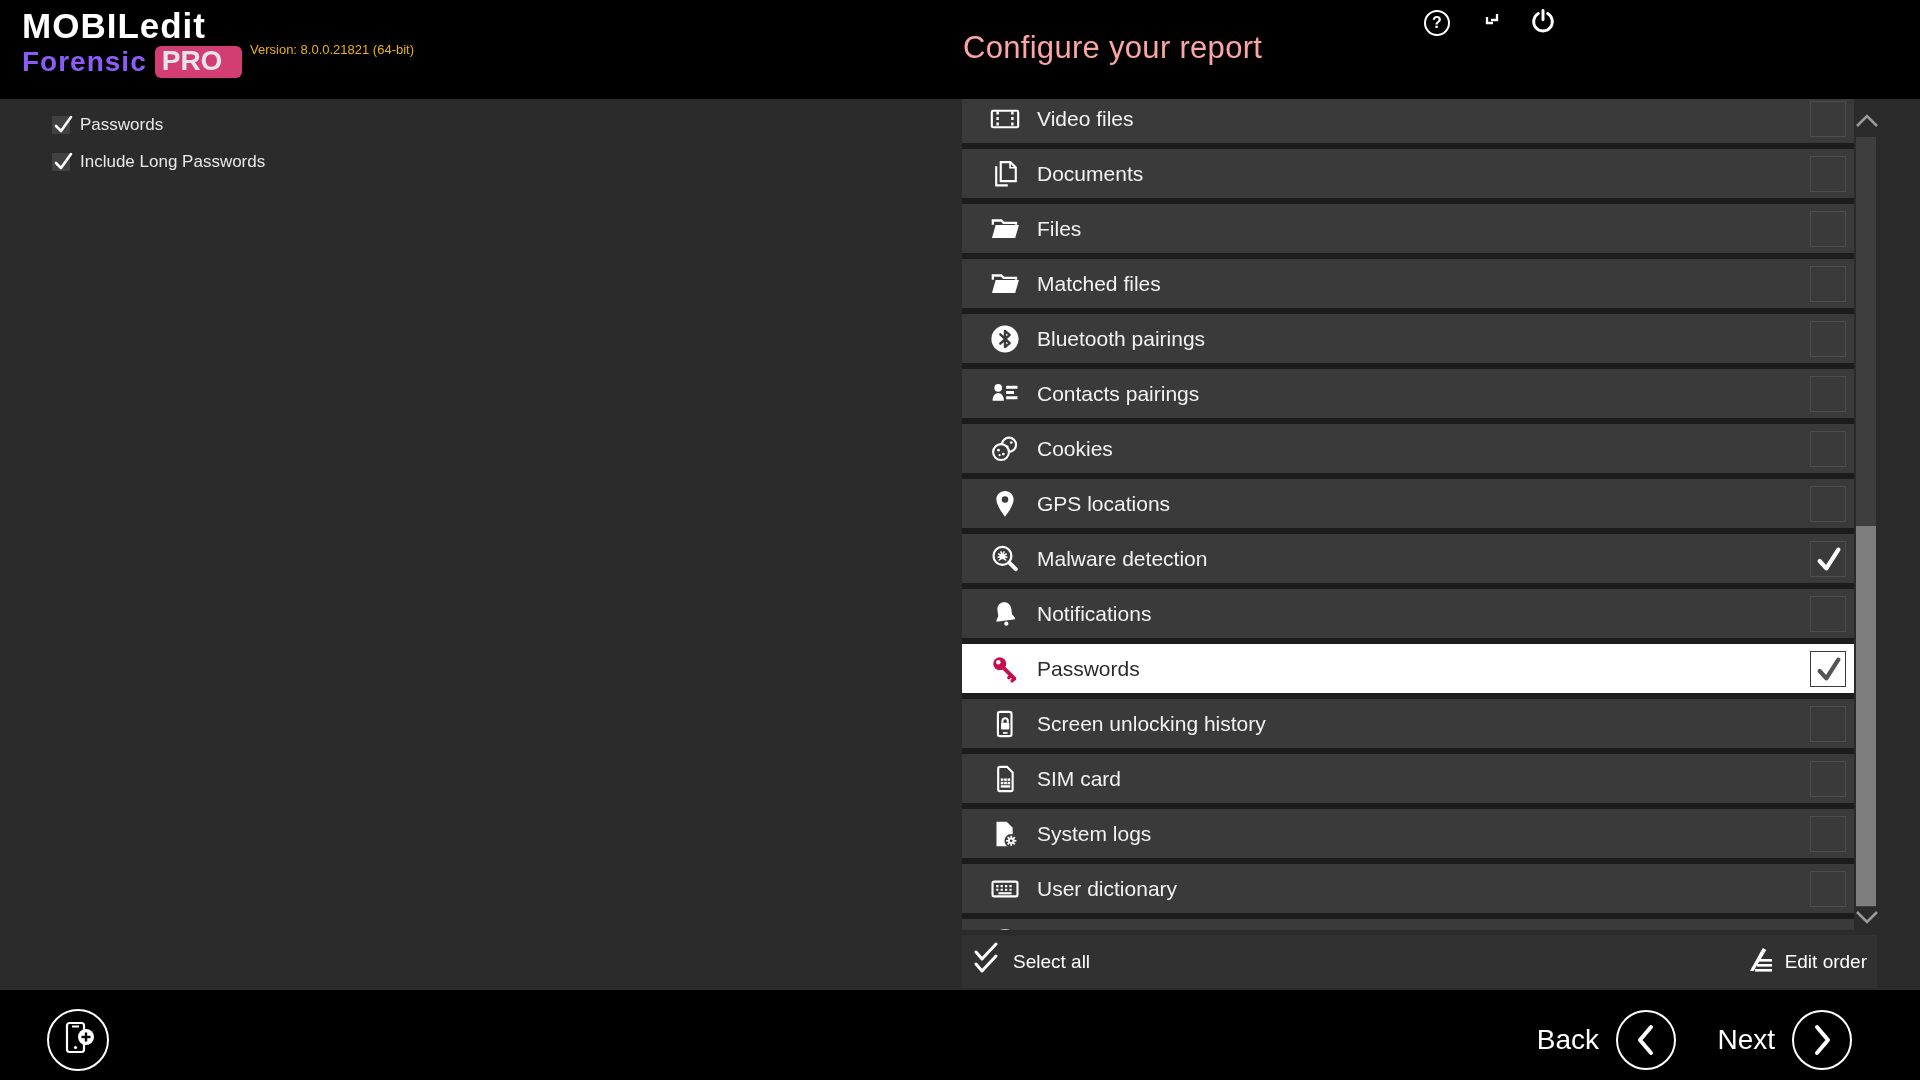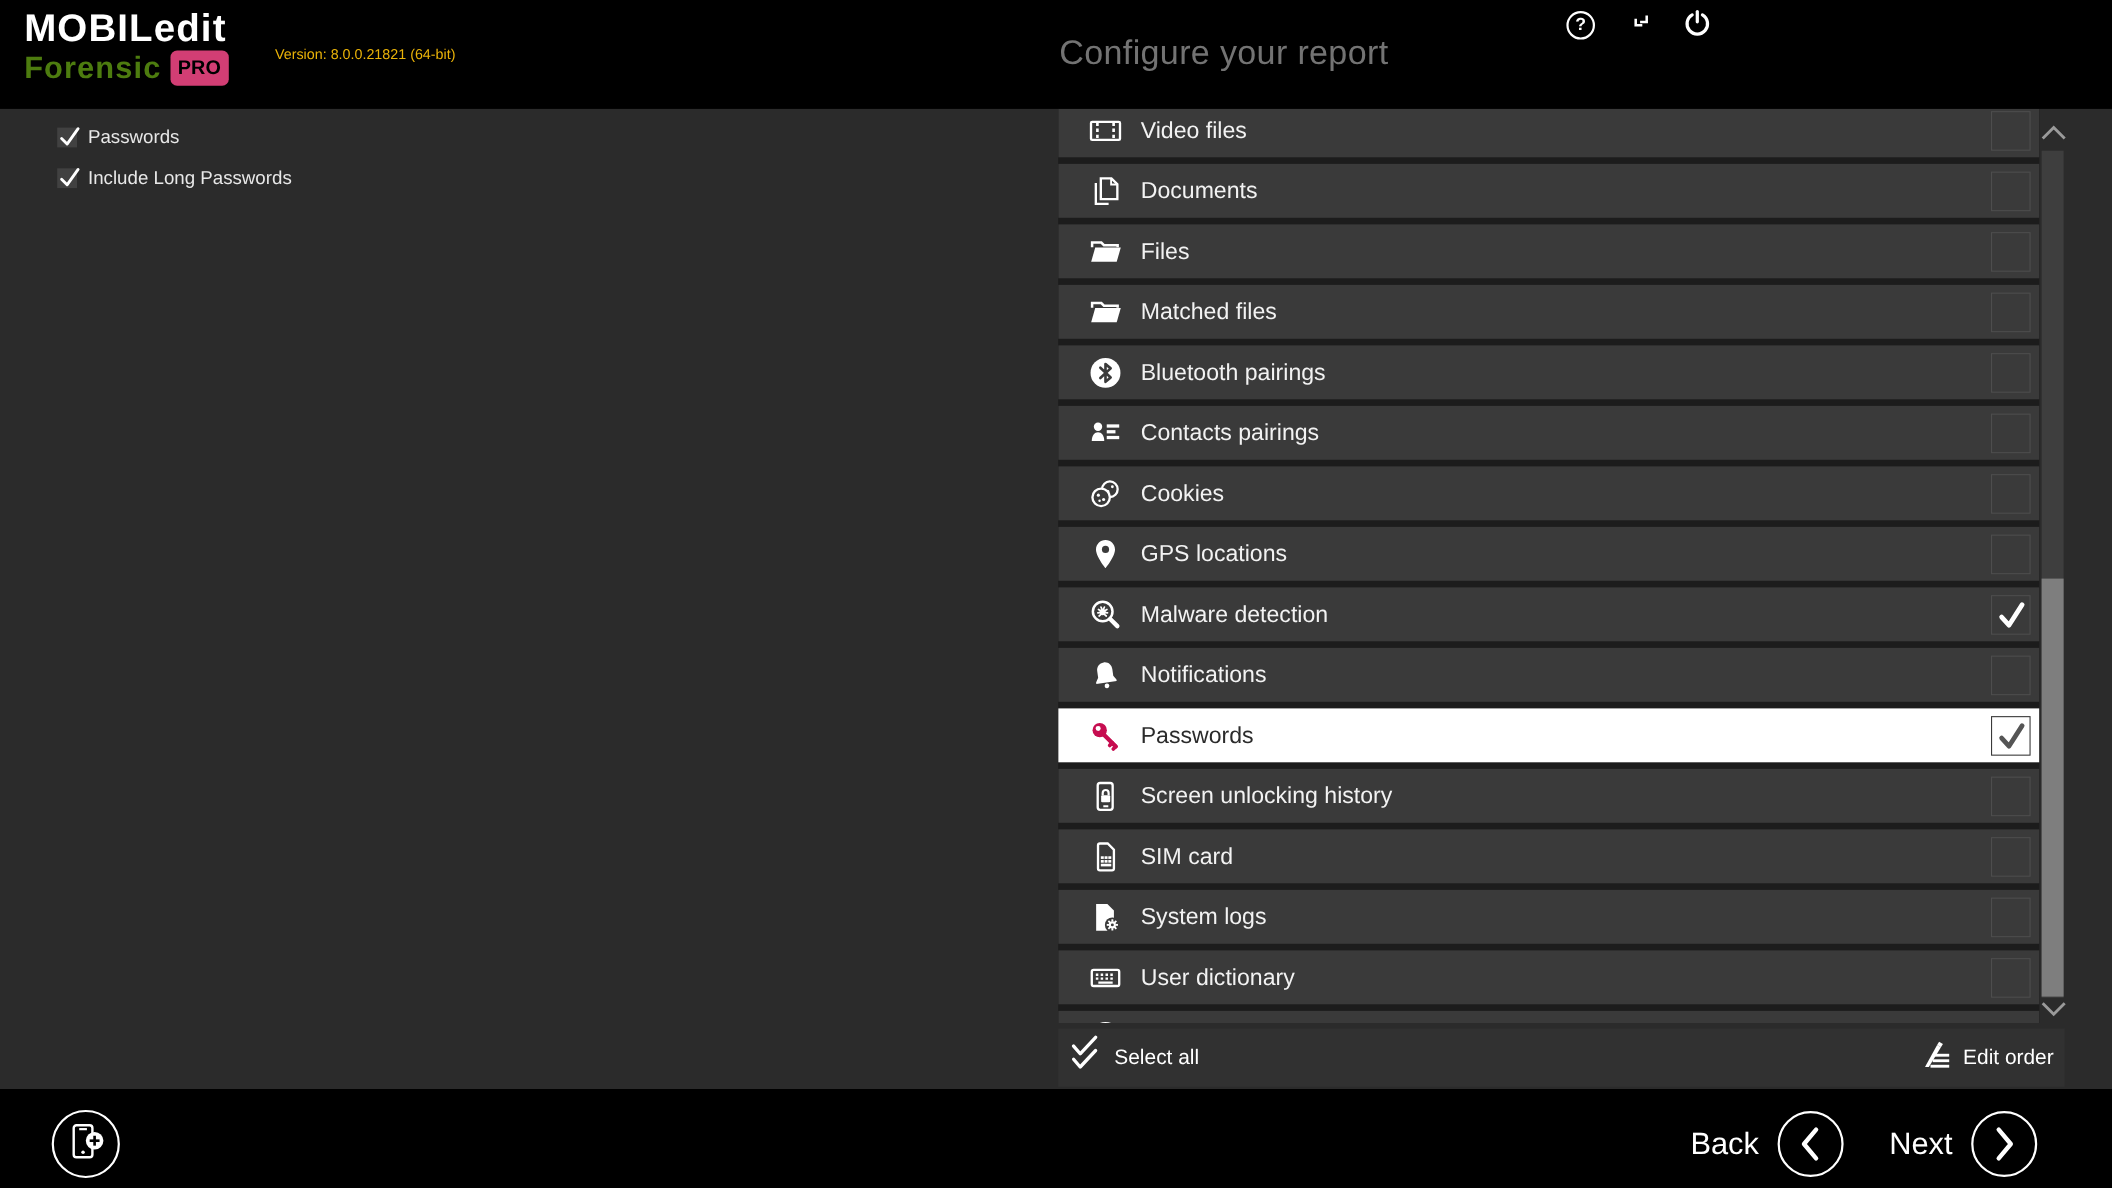--- a/index.html
+++ b/index.html
@@ -4,24 +4,24 @@
 <style>
   * { margin: 0; padding: 0; box-sizing: border-box; }
   html, body { width: 1920px; height: 1080px; overflow: hidden; background: #000; }
   body { font-family: "Liberation Sans", sans-serif; position: relative; color: #fff; }
 
   
   .header { position: absolute; left: 0; top: 0; width: 1572px; height: 99px; background: #000; }
   .logo { position: absolute; left: 22px; top: 7px; }
   .logo-line1 { font-size: 35px; font-weight: bold; color: #fff; letter-spacing: 1px; line-height: 38px; }
   .logo-line2 { display: flex; align-items: center; gap: 8px; margin-top: 1px; }
-  .logo-forensic { font-size: 28px; font-weight: bold; color: #4d7c0f; letter-spacing: 1px; }
-  .logo-badge { font-size: 18px; font-weight: bold; color: #000000; background: #d23e74; border-radius: 6px; padding: 0 7px 2px 7px; line-height: 30px; }
+  .logo-forensic { font-size: 28px; font-weight: bold; color: #8b5cf6; letter-spacing: 1px; }
+  .logo-badge { font-size: 28px; font-weight: bold; color: #e5e5e5; background: #d23e74; border-radius: 6px; padding: 0 20px 2px 7px; line-height: 30px; }
   .version { position: absolute; left: 250px; top: 42px; font-size: 13px; color: #eab308; }
-  .page-title { position: absolute; left: 963px; top: 30px; font-size: 31px; font-weight: 300; color: #737373; letter-spacing: 0.3px; }
+  .page-title { position: absolute; left: 963px; top: 30px; font-size: 31px; font-weight: 300; color: #fca5a5; letter-spacing: 0.3px; }
   .hdr-icons { position: absolute; right: 14px; top: 8px; display: flex; align-items: center; gap: 23px; }
   .hdr-btn { width: 30px; height: 30px; display: flex; align-items: center; justify-content: center; cursor: pointer; }
   .help-circle { width: 26px; height: 26px; border: 2px solid #fff; border-radius: 50%; display: flex; align-items: center; justify-content: center; font-size: 16px; font-weight: bold; color: #fff; }
 
   
   .content { position: absolute; left: 0; top: 99px; width: 1920px; height: 891px; background: #2b2b2b; }
 
   .left-checks { position: absolute; left: 52px; top: 16px; }
   .chk-row { display: flex; align-items: center; margin-bottom: 17px; height: 20px; cursor: pointer; }
   .chk-box { width: 18px; height: 18px; background: #414141; position: relative; flex: none; }

